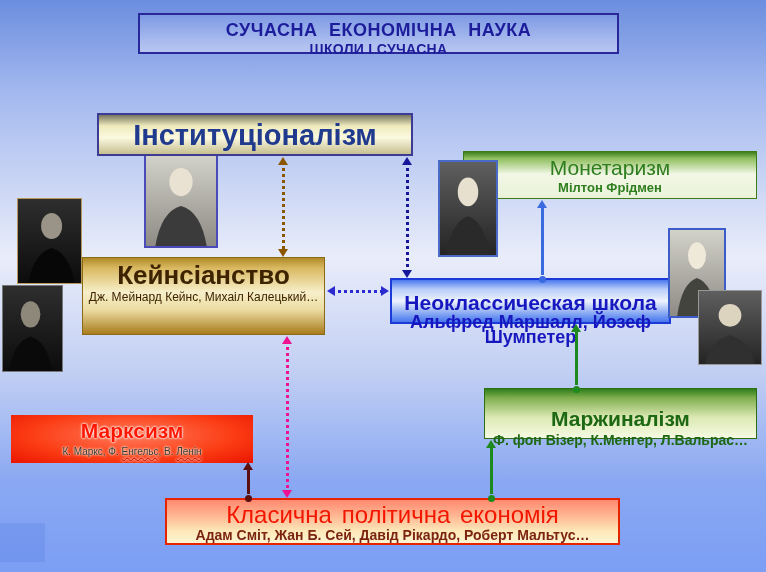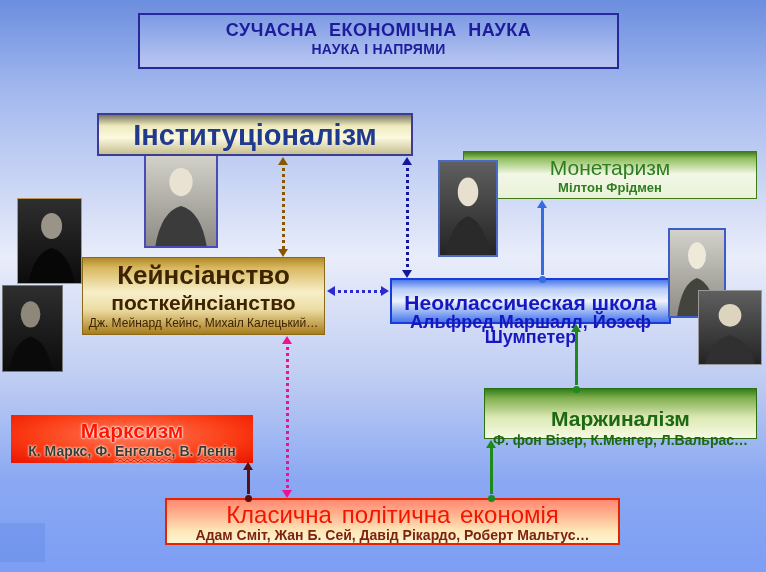--- a/index.html
+++ b/index.html
@@ -3,21 +3,21 @@
 <meta charset="utf-8">
 <style>
   html,body{margin:0;padding:0;}
   body{font-family:"Liberation Sans", sans-serif;}
   #stage{position:relative;width:766px;height:572px;overflow:hidden;
     background:linear-gradient(180deg,#6c8edf 0%,#a3b8ee 16%,#e9edfa 45%,#c2cff3 65%,#8aa8f2 84%,#7c9ef4 100%);}
   .box{position:absolute;box-sizing:border-box;text-align:center;z-index:3;}
   .ghost-rect{position:absolute;left:0;top:523px;width:45px;height:39px;background:rgba(70,110,215,.20);z-index:1;}
 
   
-  .title-box{left:138px;top:13px;width:481px;height:56px;border:2px solid #28289a;
+  .title-box{left:138px;top:13px;width:481px;height:41px;border:2px solid #28289a;
     background:linear-gradient(180deg,#7d9ae4 0%,#a9bbee 70%,#b7c5f1 100%);
     color:#1d1d9c;padding-top:5px;}
   .title-box .l1{font-size:18px;font-weight:bold;letter-spacing:.5px;word-spacing:6px;}
   .title-box .l2{font-size:14px;font-weight:bold;letter-spacing:.3px;}
 
   
   .inst-box{left:97px;top:113px;width:316px;height:43px;border:2px solid #3c3c94;
     background:linear-gradient(180deg,#77775e 0%,#eeeabd 28%,#fbf9e0 58%,#c6bf90 100%);
     color:#203a8e;font-size:29px;font-weight:bold;line-height:40px;}
   .monet-box{left:463px;top:151px;width:294px;height:48px;border:1px solid #3e7c16;
@@ -39,21 +39,21 @@
   .marg-box{left:484px;top:388px;width:273px;height:51px;border:1px solid #2c6e14;
     background:linear-gradient(180deg,#2f7d1a 0%,#7fae4e 18%,#dce9b4 58%,#f6fae2 100%);
     color:#1d6812;padding-top:18px;}
   .marg-box .t{font-size:21px;font-weight:bold;line-height:24px;}
   .marg-box .n{font-size:14px;font-weight:bold;line-height:18px;}
   .marx-box{left:11px;top:415px;width:242px;height:48px;
     background:radial-gradient(ellipse at 50% 42%,#ff7a5a 0%,#fb3c14 60%,#ea1400 100%);
     padding-top:3px;}
   .marx-box .t{font-size:21px;font-weight:bold;line-height:25px;color:#ff1500;
     text-shadow:0 0 2px #fff,0 0 3px #fff,0 0 1px #fff;}
-  .marx-box .n{font-size:14px;font-weight:bold;line-height:17px;color:#3a3a3a;
+  .marx-box .n{font-size:10px;font-weight:normal;line-height:17px;color:#3a3a3a;
     text-shadow:0 0 2px #ffe,0 0 3px #ffd;}
   .wavy{text-decoration:underline;text-decoration-style:wavy;text-decoration-color:#d40000;
     text-decoration-thickness:1px;text-underline-offset:2px;}
   .class-box{left:165px;top:498px;width:455px;height:47px;border:2px solid #e62500;
     background:linear-gradient(180deg,#ff8970 0%,#ffae8c 30%,#fde7b8 72%,#fdf6d2 100%);
     padding-top:2px;}
   .class-box .t{font-size:24px;font-weight:normal;line-height:25px;color:#f21500;word-spacing:3px;}
   .class-box .n{font-size:14px;font-weight:bold;line-height:17px;color:#7c2410;}
 
   
@@ -97,35 +97,34 @@
       </linearGradient>
       <linearGradient id="pgLight" x1="0" y1="0" x2="0" y2="1">
         <stop offset="0" stop-color="#d2d1ca"></stop>
           <stop offset="1" stop-color="#8d8b84"></stop>
       </linearGradient>
     </defs>
   </svg>
 
   <div class="box title-box">
     <div class="l1">СУЧАСНА ЕКОНОМІЧНА НАУКА</div>
-    <div class="l2">НАУКА І НАПРЯМИ</div>
+    <div class="l2">ШКОЛИ І СУЧАСНА</div>
   </div>
 
   <div class="box inst-box">
     <span>Інституціоналізм</span>
   </div>
 
   <div class="box monet-box">
     <div class="t">Монетаризм</div>
     <div class="n">Мілтон Фрідмен</div>
   </div>
 
   <div class="box keyn-box">
     <div class="t">Кейнсіанство</div>
-    <div class="s">посткейнсіанство</div>
     <div class="n">Дж. Мейнард Кейнс, Михаіл Калецький…</div>
   </div>
 
   <div class="box neo-box">
     <div class="t">Неоклассическая школа</div>
     <div class="n">Альфред Маршалл, Йозеф Шумпетер</div>
   </div>
 
   <div class="box marg-box">
     <div class="t">Маржиналізм</div>

